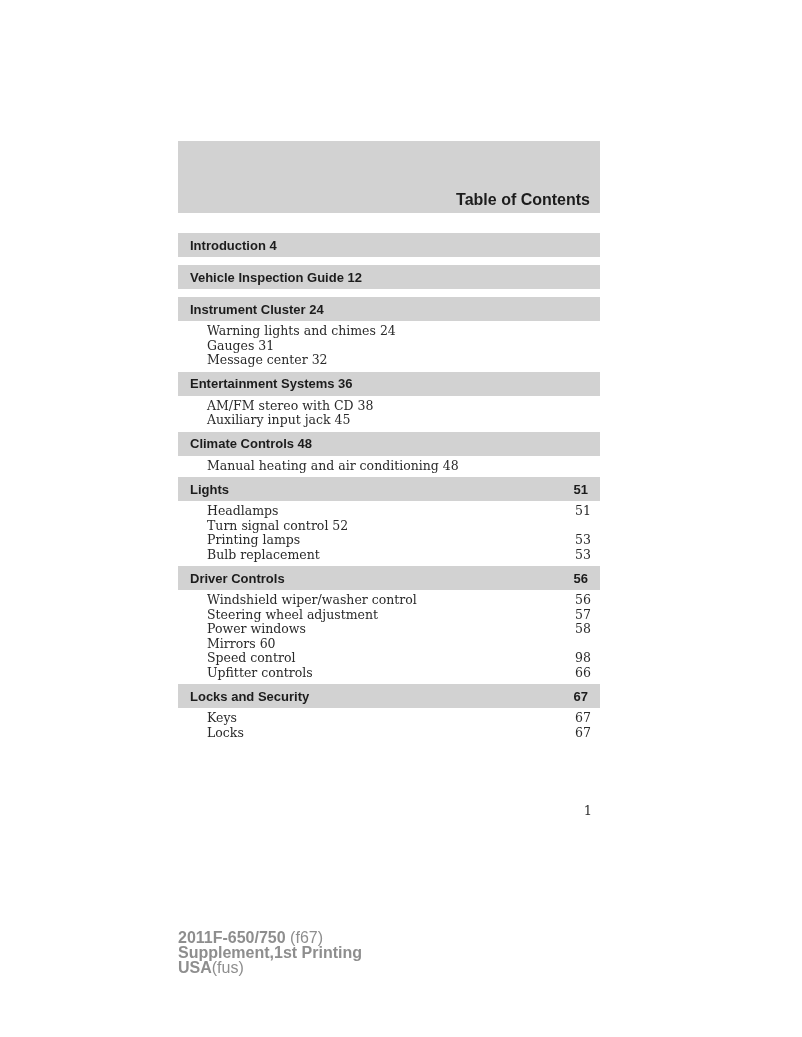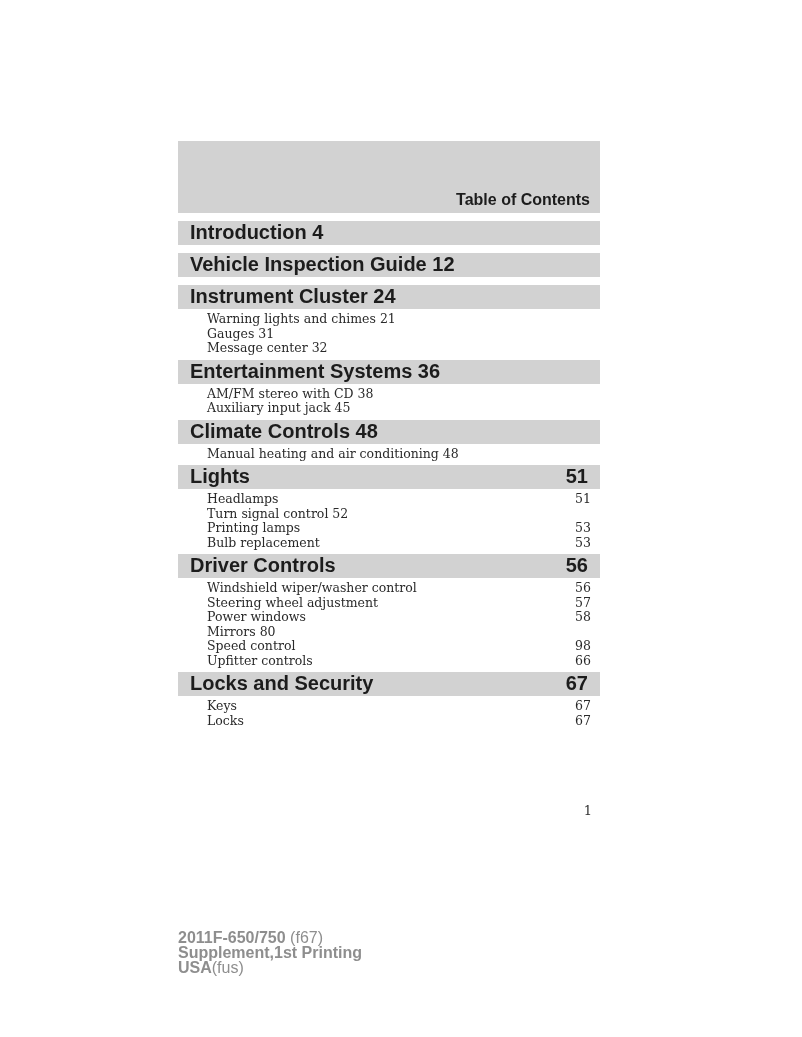--- a/index.html
+++ b/index.html
@@ -17,39 +17,39 @@
     font-family:"Liberation Sans",sans-serif;
   }
   .column{
     position:absolute;
     left:178px;top:141px;width:422px;
   }
   .toc-header{
     height:72px;
     background:var(--bar-gray);
     position:relative;
-    margin-bottom:8px;
+    margin-bottom:20px;
   }
   .toc-title{
     position:absolute;
     right:10px;bottom:4px;
     font-weight:bold;
     font-size:16px;
     color:var(--heading-text);
   }
   .toc-section .bar{
     height:24px;
     background:var(--bar-gray);
     display:flex;
-    align-items:flex-start;
+    align-items:center;
     justify-content:space-between;
     padding:0 12px;
     box-sizing:border-box;
     font-weight:bold;
-    font-size:20px;
+    font-size:13px;
     color:var(--heading-text);
   }
   .toc-section.no-items{margin-bottom:8px;}
   .items{padding:3px 0 4px 0;}
   .item{
     display:flex;
     justify-content:space-between;
     padding-left:29px;
     padding-right:9px;
     font-family:"DejaVu Serif",serif;
@@ -103,21 +103,21 @@
 
   </section>
 
   <section class="toc-section">
     <div class="bar">
       <span class="bar-label">Instrument Cluster 24</span>
       <span class="bar-page"></span>
     </div>
     <div class="items">
   <div class="item">
-    <span class="item-label">Warning lights and chimes 21</span>
+    <span class="item-label">Warning lights and chimes 24</span>
     <span class="item-page"></span>
   </div>
 
   <div class="item">
     <span class="item-label">Gauges 31</span>
     <span class="item-page"></span>
   </div>
 
   <div class="item">
     <span class="item-label">Message center 32</span>
@@ -201,21 +201,21 @@
     <span class="item-label">Steering wheel adjustment</span>
     <span class="item-page">57</span>
   </div>
 
   <div class="item">
     <span class="item-label">Power windows</span>
     <span class="item-page">58</span>
   </div>
 
   <div class="item">
-    <span class="item-label">Mirrors 80</span>
+    <span class="item-label">Mirrors 60</span>
     <span class="item-page"></span>
   </div>
 
   <div class="item">
     <span class="item-label">Speed control</span>
     <span class="item-page">98</span>
   </div>
 
   <div class="item">
     <span class="item-label">Upfitter controls</span>

